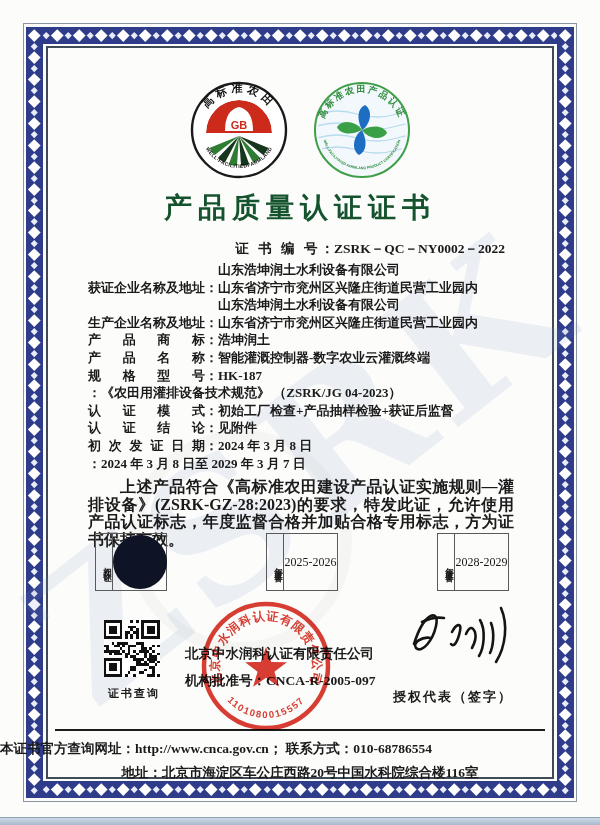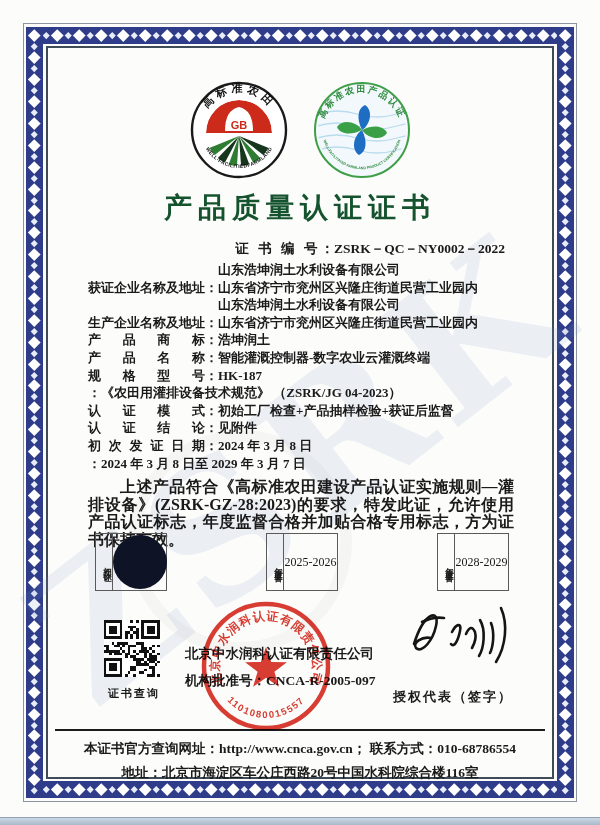--- a/index.html
+++ b/index.html
@@ -59,21 +59,21 @@
   .qc{background:#fff;}  .qb{background:#111;}
   .qr-caption{margin-top:9px;font-size:11px;font-weight:700;letter-spacing:2px;}
   .issuer{position:absolute;left:185px;top:645px;z-index:2;font-size:13.5px;font-weight:700;white-space:nowrap;}
   .issuer .row2{margin-top:9px;}
   .stamp{position:absolute;left:191px;top:591px;width:150px;height:150px;z-index:3;
     opacity:0.9;mix-blend-mode:multiply;}
   .sig{position:absolute;left:400px;top:598px;width:118px;height:76px;z-index:2;}
   .sig-caption{position:absolute;left:393px;top:688px;font-size:13px;font-weight:700;letter-spacing:2px;z-index:2;}
   .rule{position:absolute;left:55px;right:55px;top:729px;border-top:2px solid #1c1c1c;z-index:2;}
   
-  .foot1{position:absolute;top:740px;left:0;width:100%;text-align:center;font-size:13.5px;font-weight:700;z-index:2;white-space:nowrap;}
+  .foot1{position:absolute;top:740px;left:0;width:100%;text-align:left;font-size:13.5px;font-weight:700;z-index:2;white-space:nowrap;}
   .foot2{position:absolute;top:764px;left:0;width:100%;text-align:center;font-size:13.5px;font-weight:700;z-index:2;white-space:nowrap;}
   svg text{font-family:"Liberation Serif","DejaVu Serif",serif;}
   svg .sans{font-family:"Liberation Sans","DejaVu Sans",sans-serif;}
 </style>
 </head>
 <body>
 
 <div class="page">
 
   <div class="bline-outer"></div>

